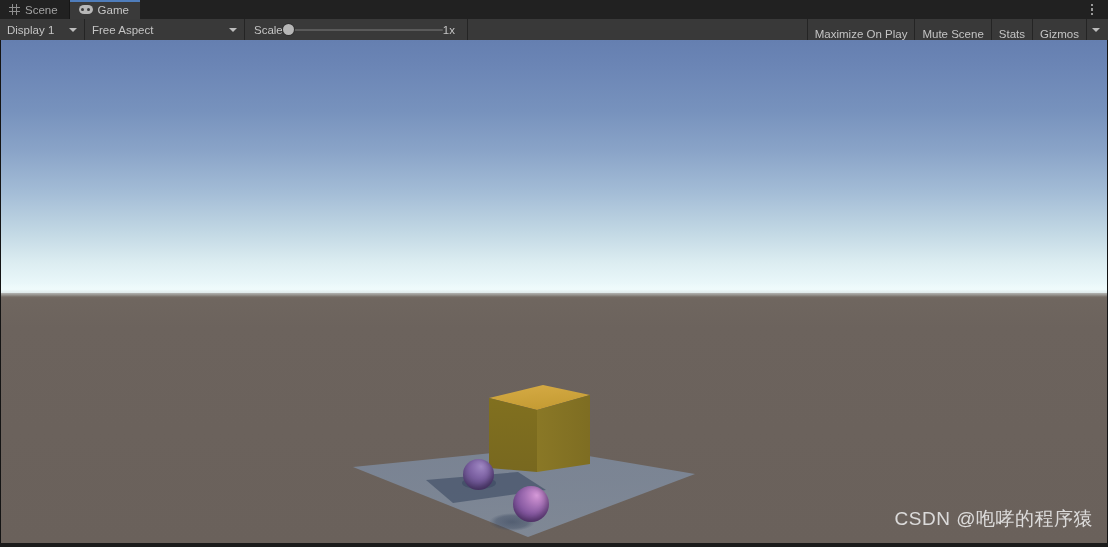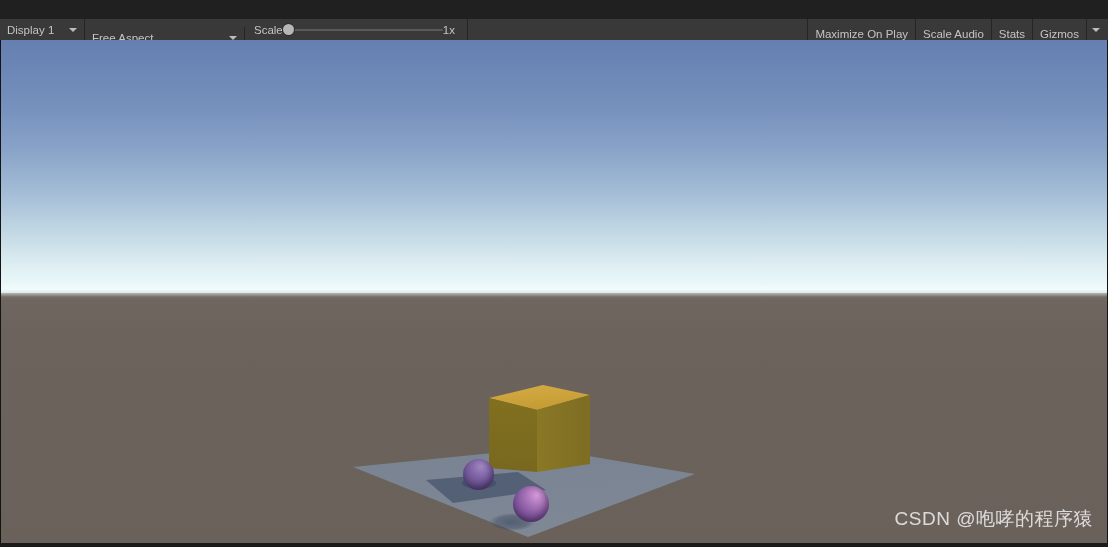--- a/index.html
+++ b/index.html
@@ -99,21 +99,21 @@
     cursor:pointer;
     user-select:none;
   }
   .tb-cell.plain { border-right:none; }
 
   .dd {
     display:flex; align-items:center; justify-content:space-between;
     gap:6px;
   }
   .dd-display { width:85px;text-align:center; }
-  .dd-aspect { width:160px;margin-top:8px; }
+  .dd-aspect { width:160px; }
   .caret {
     width:0; height:0; flex:none;
     border-left:4px solid transparent;
     border-right:4px solid transparent;
     border-top:4px solid #bdbdbd;
   }
 
   
   .scale-wrap {
     display:flex; align-items:center; gap:0;
@@ -236,20 +236,48 @@
   .bottom-edge {
     position:absolute; left:0; bottom:0; width:1108px; height:4px;
     background:#1b1b1b;
   }
 </style>
 </head>
 <body>
 
 <div id="app">
 
+  <div class="tabbar">
+
+    <div class="tab inactive">
+      <span class="ic icon-hash">
+        <i class="v1"></i>
+          <i class="v2"></i>
+          <i class="h1"></i>
+          <i class="h2"></i>
+      </span>
+      <span>Scene</span>
+    </div>
+
+    <div class="tab-sep"></div>
+
+    <div class="tab active">
+      <span class="ic icon-pad">
+        <i class="eye e1"></i>
+          <i class="eye e2"></i>
+      </span>
+      <span>Game</span>
+    </div>
+
+    <div class="kebab">
+      <i></i>
+        <i></i>
+        <i></i>
+    </div>
+  </div>
 
   <div class="toolbar">
 
     <div class="tb-cell dd dd-display">
       <span>Display 1</span>
       <span class="caret"></span>
     </div>
 
     <div class="tb-cell dd dd-aspect">
       <span>Free Aspect</span>
@@ -265,21 +293,21 @@
       <span class="scale-value">1x</span>
     </div>
 
     <div class="tb-spacer"></div>
 
     <div class="tb-right">
       <div class="tb-cell">
         <span>Maximize On Play</span>
       </div>
       <div class="tb-cell">
-        <span>Scale Audio</span>
+        <span>Mute Scene</span>
       </div>
       <div class="tb-cell">
         <span>Stats</span>
       </div>
       <div class="tb-cell plain">
         <span>Gizmos</span>
       </div>
       <div class="gizmo-caret">
         <span class="caret"></span>
       </div>

